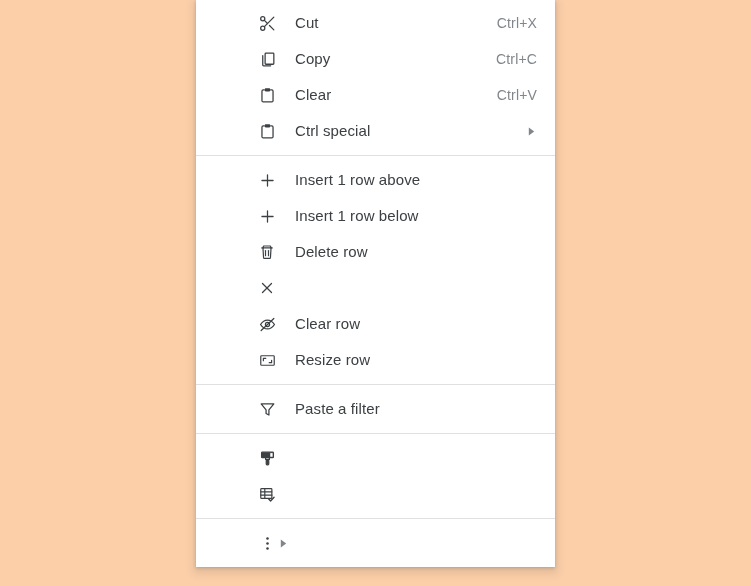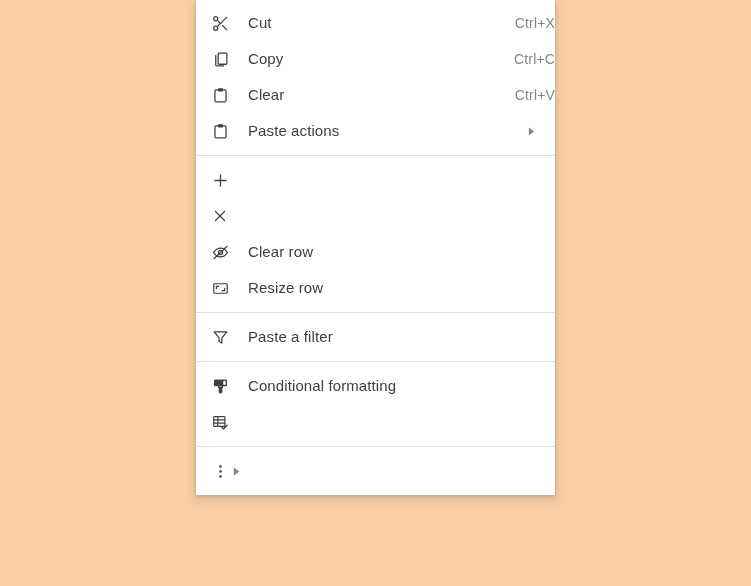--- a/index.html
+++ b/index.html
@@ -43,20 +43,21 @@
 
   
   .menu-item {
     display: flex;
     align-items: center;
     height: 36px;
     padding: 0 0 0 12px;
     box-sizing: border-box;
     cursor: pointer;
     position: relative;
+    margin-left: 47px;
   }
 
   .mi-icon {
     width: 24px;
     height: 24px;
     flex: 0 0 24px;
     display: flex;
     align-items: center;
     justify-content: center;
     color: #3c4043;
@@ -73,20 +74,21 @@
     padding-left: 16px;
     white-space: nowrap;
     letter-spacing: 0.1px;
   }
 
   .mi-shortcut {
     flex: 0 0 auto;
     font-size: 14px;
     color: #80868b;
     line-height: 20px;
+    padding-right: 18px;
     white-space: nowrap;
     letter-spacing: 0.15px;
   }
 
   .mi-arrow {
     flex: 0 0 auto;
     padding-right: 19px;
     display: flex;
     align-items: center;
     color: #80868b;
@@ -136,44 +138,66 @@
       <span class="mi-shortcut">Ctrl+V</span>
     </div>
 
     <div class="menu-item">
       <span class="mi-icon">
         <svg width="19" height="19" viewBox="0 0 24 24" fill="none" stroke="currentColor" stroke-width="1.6" stroke-linecap="round" stroke-linejoin="round">
           <path d="M8 5H6.5A1.5 1.5 0 0 0 5 6.5v12A1.5 1.5 0 0 0 6.5 20h11a1.5 1.5 0 0 0 1.5-1.5v-12A1.5 1.5 0 0 0 17.5 5H16"></path>
           <rect x="8.6" y="2.8" width="6.8" height="4" rx="1" fill="currentColor" stroke="none"></rect>
         </svg>
       </span>
-      <span class="mi-label">Paste actions</span>
+      <span class="mi-label">Ctrl special</span>
       <span class="mi-arrow">
         <svg width="9" height="9" viewBox="0 0 10 10">
             <path d="M2 0.5 L8 5 L2 9.5 Z" fill="currentColor"></path>
           </svg>
       </span>
     </div>
 
   </div>
 
   <div class="divider"></div>
 
   <div class="menu-group">
 
     <div class="menu-item">
       <span class="mi-icon">
         <svg width="19" height="19" viewBox="0 0 24 24" fill="none" stroke="currentColor" stroke-width="1.6" stroke-linecap="round">
           <line x1="12" y1="5" x2="12" y2="19"></line>
             <line x1="5" y1="12" x2="19" y2="12"></line>
         </svg>
       </span>
-    </div>
-
-
+      <span class="mi-label">Insert 1 row above</span>
+    </div>
+
+    <div class="menu-item">
+      <span class="mi-icon">
+        <svg width="19" height="19" viewBox="0 0 24 24" fill="none" stroke="currentColor" stroke-width="1.6" stroke-linecap="round">
+          <line x1="12" y1="5" x2="12" y2="19"></line>
+            <line x1="5" y1="12" x2="19" y2="12"></line>
+        </svg>
+      </span>
+      <span class="mi-label">Insert 1 row below</span>
+    </div>
+
+    <div class="menu-item">
+      <span class="mi-icon">
+        <svg width="18" height="18" viewBox="0 0 24 24" fill="none" stroke="currentColor" stroke-width="1.6" stroke-linecap="round" stroke-linejoin="round">
+          <path d="M5 6.5h14"></path>
+          <path d="M7 6.5V5a1 1 0 0 1 1-1h8a1 1 0 0 1 1 1v1.5"></path>
+          <path d="M6.6 6.5l.8 13a1 1 0 0 0 1 .9h7.2a1 1 0 0 0 1-.9l.8-13"></path>
+          <line x1="10" y1="10" x2="10" y2="17"></line>
+            <line x1="14" y1="10" x2="14" y2="17"></line>
+        </svg>
+      </span>
+      <span class="mi-label">Delete row</span>
+    </div>
 
     <div class="menu-item">
       <span class="mi-icon">
         <svg width="18" height="18" viewBox="0 0 24 24" fill="none" stroke="currentColor" stroke-width="1.7" stroke-linecap="round">
           <line x1="6" y1="6" x2="18" y2="18"></line>
             <line x1="18" y1="6" x2="6" y2="18"></line>
         </svg>
       </span>
     </div>
 
@@ -220,21 +244,20 @@
 
     <div class="menu-item">
       <span class="mi-icon">
         <svg width="19" height="19" viewBox="0 0 24 24" fill="none" stroke="currentColor" stroke-width="1.5" stroke-linejoin="round">
           <rect x="4.5" y="4" width="15" height="7" rx="1" fill="currentColor" stroke="currentColor"></rect>
           <rect x="15.5" y="5.2" width="3" height="4.6" fill="#ffffff" stroke="none"></rect>
           <path d="M9.6 11v2.2h4.8V11" stroke="currentColor" fill="none"></path>
           <rect x="10.4" y="13.4" width="3.2" height="6.6" rx="1" fill="currentColor" stroke="currentColor"></rect>
         </svg>
       </span>
-      <span class="mi-label">Conditional formatting</span>
     </div>
 
     <div class="menu-item">
       <span class="mi-icon">
         <svg width="19" height="19" viewBox="0 0 24 24" fill="none" stroke="currentColor" stroke-width="1.5" stroke-linecap="round" stroke-linejoin="round">
           <rect x="3.5" y="4.5" width="14" height="12.5" rx="1"></rect>
           <line x1="3.5" y1="8.6" x2="17.5" y2="8.6"></line>
           <line x1="3.5" y1="12.8" x2="17.5" y2="12.8"></line>
           <line x1="8.6" y1="4.5" x2="8.6" y2="17"></line>
           <path d="M13.5 17.8l2.4 2.4 4.4-4.8" stroke-width="1.7"></path>

